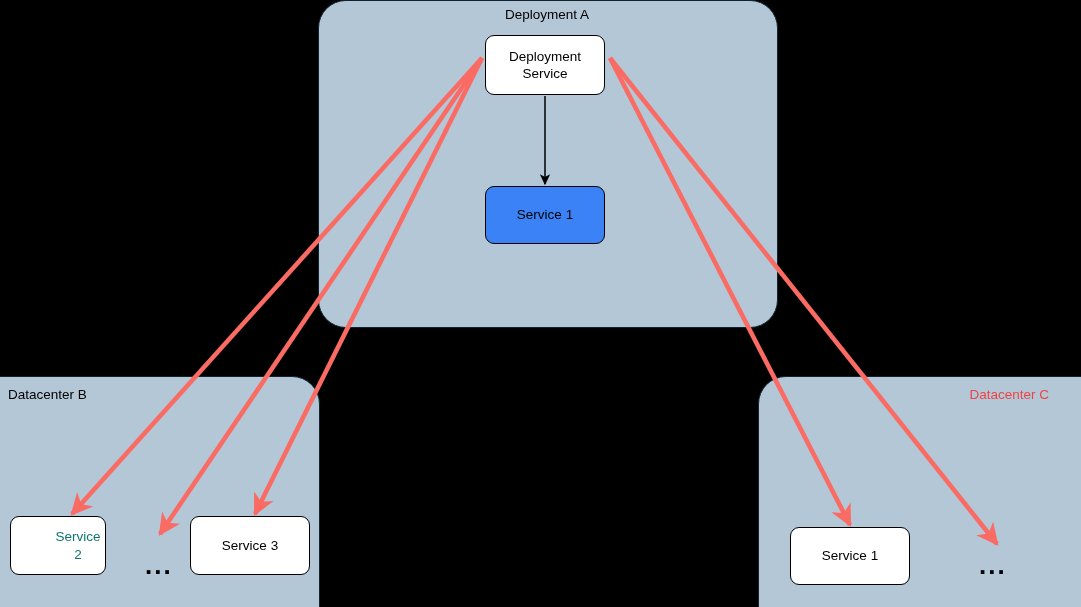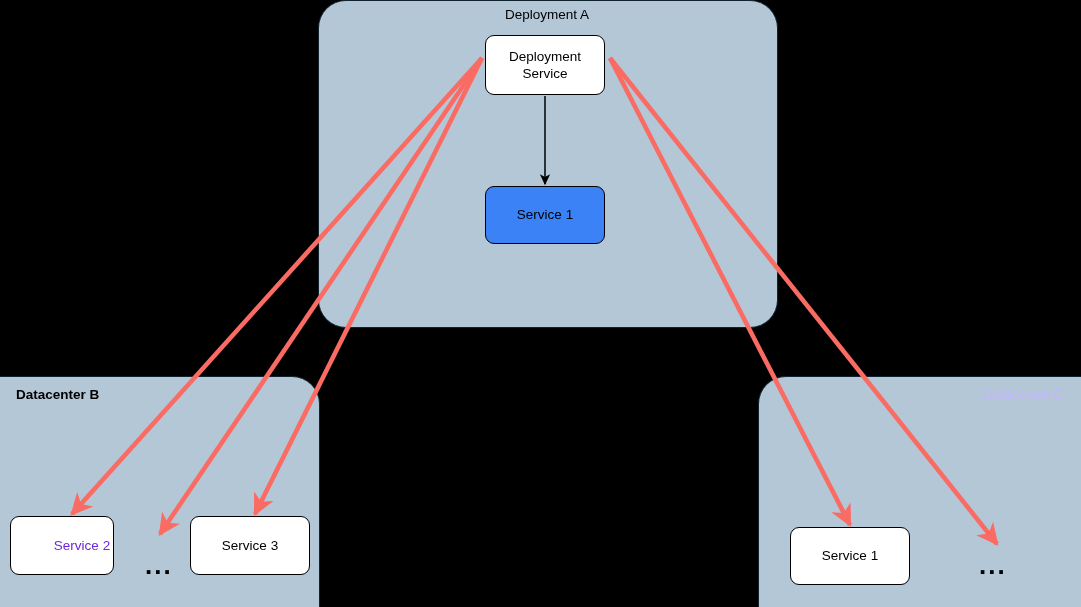--- a/index.html
+++ b/index.html
@@ -64,24 +64,24 @@
 </style>
 </head>
 <body>
 
 <div id="canvas">
 
   <div class="datacenter" id="dc-a" style="left: 318px; top: 0px; width: 460px; height: 328px; background: rgb(180, 199, 214); border-color: rgb(16, 35, 46);"></div>
   <div class="dc-label" id="dc-a-label" style="top: 8px; left: 505px; color: rgb(0, 0, 0);">Deployment A</div>
 
   <div class="datacenter" id="dc-b" style="left: -30px; top: 376px; width: 350px; height: 260px; background: rgb(180, 199, 214); border-color: rgb(16, 35, 46);"></div>
-  <div class="dc-label" id="dc-b-label" style="top: 388px; left: 16px; color: rgb(0, 0, 0); font-weight: bold;">Datacenter B</div>
+  <div class="dc-label" id="dc-b-label" style="top: 388px; left: 8px; color: rgb(0, 0, 0);">Datacenter B</div>
 
   <div class="datacenter" id="dc-c" style="left: 758px; top: 376px; width: 353px; height: 260px; background: rgb(180, 199, 214); border-color: rgb(16, 35, 46);"></div>
-  <div class="dc-label" id="dc-c-label" style="top: 388px; left: auto; right: 18px; color: #c4b5fd;">Datacenter C</div>
+  <div class="dc-label" id="dc-c-label" style="top: 388px; left: auto; right: 32px; color: #ef4444;">Datacenter C</div>
 
   <svg class="edges" viewBox="0 0 1081 607">
     <defs>
       <marker id="arrow-red" markerWidth="5.2" markerHeight="5.2" refX="4.3" refY="2.6" orient="auto" markerUnits="strokeWidth">
         <path d="M0,0.25 L4.8,2.6 L0,4.95 L1.35,2.6 Z" fill="#FA6B64"></path>
       </marker>
       <marker id="arrow-black" markerWidth="8" markerHeight="8" refX="6.5" refY="4" orient="auto" markerUnits="strokeWidth">
         <path d="M0,0.6 L7.4,4 L0,7.4 L1.9,4 Z" fill="#000000"></path>
       </marker>
     </defs>
@@ -99,21 +99,21 @@
     <span>
       <span>Deployment</span><br>
       <span>Service</span>
     </span>
   </div>
 
   <div class="service-box" id="node-service-1" style="left: 485px; top: 186px; width: 120px; height: 58px; background: #3b82f6; border-color: rgb(0, 0, 0); color: rgb(0, 0, 0);">
     <span>Service 1</span>
   </div>
 
-  <div class="service-box" id="node-service-2" style="left: 10px; top: 516px; width: 104px; height: 59px; background: rgb(255, 255, 255); border-color: rgb(0, 0, 0); color: #6d28d9; padding-left: 40px;">
+  <div class="service-box" id="node-service-2" style="left: 10px; top: 516px; width: 96px; height: 59px; background: rgb(255, 255, 255); border-color: rgb(0, 0, 0); color: #0f766e; padding-left: 40px;">
     <span>Service 2</span>
   </div>
 
   <div class="service-box" id="node-service-3" style="left: 190px; top: 516px; width: 120px; height: 59px; background: rgb(255, 255, 255); border-color: rgb(0, 0, 0); color: rgb(0, 0, 0);">
     <span>Service 3</span>
   </div>
 
   <div class="service-box" id="node-service-4" style="left: 790px; top: 527px; width: 120px; height: 58px; background: rgb(255, 255, 255); border-color: rgb(0, 0, 0); color: rgb(0, 0, 0);">
     <span>Service 1</span>
   </div>

